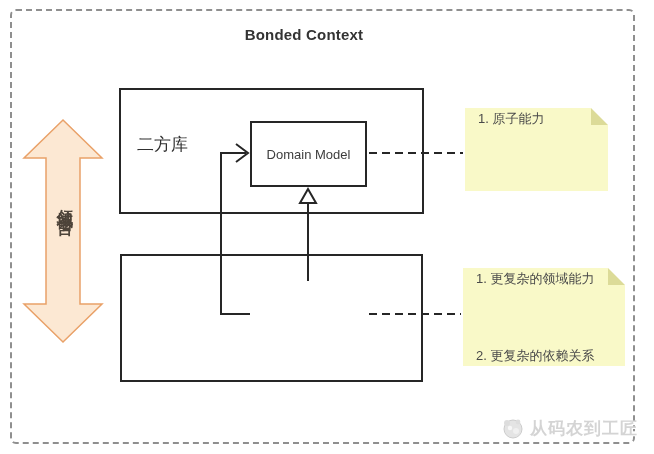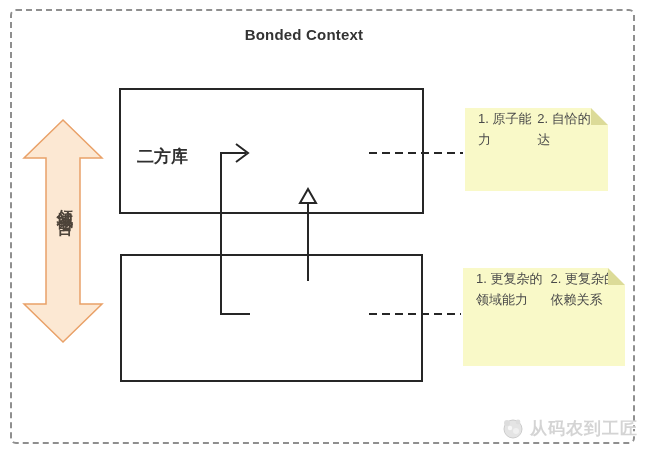--- a/index.html
+++ b/index.html
@@ -13,36 +13,36 @@
 
   .title { position:absolute; left:0; top:26px; width:608px; text-align:center;
            font-size:15px; font-weight:700; color:#333333; letter-spacing:.2px; }
 
   .svg-layer { position:absolute; left:0; top:0; width:654px; height:454px; pointer-events:none; }
 
   .layer-box { position:absolute; border:2px solid #262626; background:transparent; }
   .layer-box.top    { left:119px; top:88px;  width:305px; height:126px; }
   .layer-box.bottom { left:120px; top:254px; width:303px; height:128px; }
 
-  .layer-label { position:absolute; font-size:17px; font-weight:700; color:#303030;margin-top:12px; }
+  .layer-label { position:absolute; font-size:17px; font-weight:400; color:#303030; }
   .layer-label.top    { left:137px; top:133px; }
   .layer-label.bottom { left:135px; top:306px; }
 
   .inner-box { position:absolute; width:117px; height:66px; border:2px solid #262626;
                background:#ffffff; display:flex; align-items:center; justify-content:center;
                font-size:13px; color:#3d3d3d; }
   .inner-box.model  { left:250px; top:121px; }
   .inner-box.entity { left:250px; top:281px; }
 
   .arrow-label { position:absolute; left:54px; top:196px; writing-mode:vertical-rl;
                  text-orientation:upright; font-size:16px; font-weight:600;
                  color:#4d4339; letter-spacing:3px; }
 
   .note { position:absolute; background:#f9f9c8; color:#4a4a4a; font-size:13px;
-          line-height:21px; display:flex; justify-content:space-between;
+          line-height:21px; display:flex; flex-direction:column; justify-content:space-between;
           padding-left:13px; }
   .note.top    { left:465px; top:108px; width:143px; height:83px; }
   .note.bottom { left:463px; top:268px; width:162px; height:98px; }
   .note-fold { position:absolute; top:0; right:0; width:0; height:0; border-style:solid;
                border-width:0 17px 17px 0; border-color:#ffffff #ffffff #dcdb98 #dcdb98; }
 
   .watermark { position:absolute; right:16px; bottom:14px; display:flex;
                align-items:flex-end; gap:5px; }
   .watermark-text { font-size:17px; font-weight:700; color:#d4d4d4;
                     text-shadow:1px 1px 0 #ffffff; letter-spacing:1px; }
@@ -61,35 +61,37 @@
     <g stroke="#e9a168"></g>
   </svg>
 
   <div class="arrow-label">领域语言</div>
 
   <div class="layer-box top"></div>
   <div class="layer-label top">二方库</div>
 
   <div class="layer-box bottom"></div>
 
+  <div class="inner-box model">
+    <span>Domain Model</span>
+  </div>
 
 
   <svg class="svg-layer" viewBox="0 0 654 454">
     <polyline points="250,314 221,314 221,153 246,153" fill="none" stroke="#262626" stroke-width="2"></polyline>
     <polyline points="236,144 248,153 236,162" fill="none" stroke="#262626" stroke-width="2"></polyline>
     <line x1="308" y1="281" x2="308" y2="202" stroke="#262626" stroke-width="2"></line>
     <polygon points="308,189 300,203 316,203" fill="#ffffff" stroke="#262626" stroke-width="2"></polygon>
     <line x1="369" y1="153" x2="463" y2="153" stroke="#262626" stroke-width="2" stroke-dasharray="8 5"></line>
     <line x1="369" y1="314" x2="461" y2="314" stroke="#262626" stroke-width="2" stroke-dasharray="8 5"></line>
   </svg>
 
   <div class="note top">
     <div class="note-fold"></div>
     <div>1. 原子能力</div>
-    <div>2. 自恰的表达</div>
   </div>
 
   <div class="note bottom">
     <div class="note-fold"></div>
     <div>1. 更复杂的领域能力</div>
     <div>2. 更复杂的依赖关系</div>
   </div>
 
   <div class="watermark">
     <svg width="24" height="24" viewBox="0 0 24 24">

